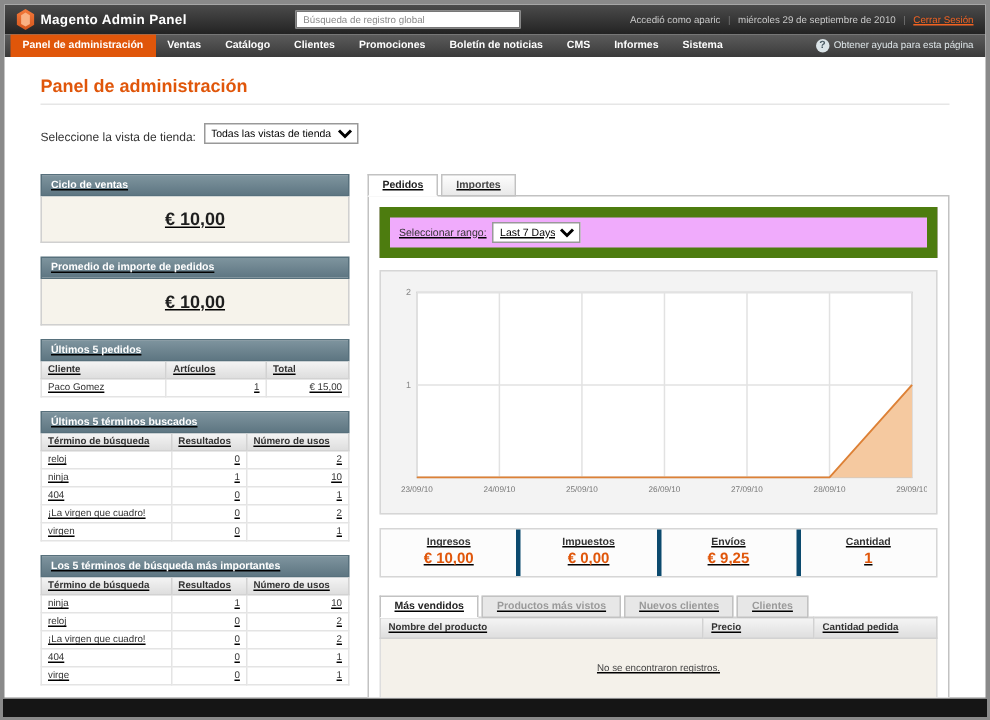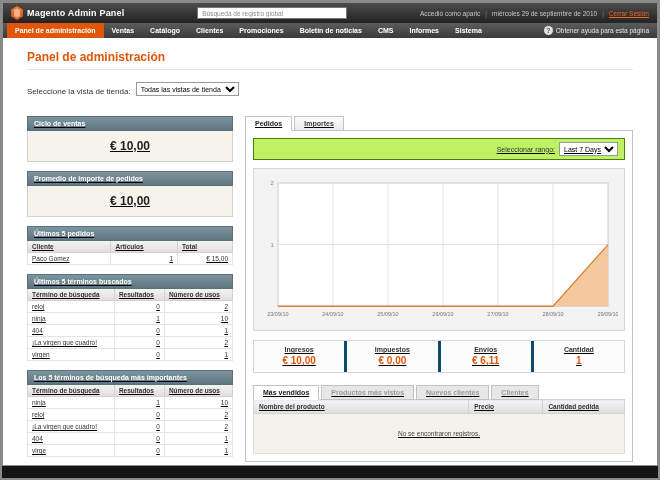--- a/index.html
+++ b/index.html
@@ -44,21 +44,21 @@
   .mini-table th{background:linear-gradient(#f4f4f4,#dedede);border:1px solid #d2d2d2;border-top:none;padding:2px 4px;text-align:left;font-weight:bold;}
   .mini-table td{background:#fff;border:1px solid #e4e4e4;padding:2px 4px;}
   .num{text-align:right;}
 
   
   .tabs{display:flex;gap:2px;position:relative;z-index:2;}
   .tab{font-size:7px;font-weight:bold;padding:3px 9px;border:1px solid #c2c2c2;background:linear-gradient(#fdfdfd,#e9e9e9);color:#444;margin-bottom:-1px;cursor:pointer;white-space:nowrap;}
   .tab.active{background:#fff;border-bottom:1px solid #fff;color:#222;}
   .tab.disabled{background:#e7e7e7;color:#9a9a9a;}
   .main-box{border:1px solid #c2c2c2;background:#fff;padding:7px;position:relative;z-index:1;}
-  .range-bar{background:#bef264;border:1px solid #4d7c0f;display:flex;justify-content:flex-end;align-items:center;gap:4px;font-size:7px;color:#333;padding:3px 6px;margin-bottom:8px;}
+  .range-bar{background:#f0abfc;border:7px solid #4d7c0f;display:flex;align-items:center;gap:4px;font-size:7px;color:#333;padding:3px 6px;margin-bottom:8px;}
   .chart-wrap{border:1px solid #d6d6d6;background:#f3f3f3;padding:6px;margin-bottom:9px;}
   #chart-svg{width:100%;display:block;font-family:inherit;}
   .stats{display:flex;border:1px solid #d6d6d6;background:#fcfcfc;margin-bottom:12px;}
   .stat{flex:1;text-align:center;padding:5px 0 6px;}
   .stat + .stat{border-left:3px solid #0c4a6e;}
   .stat-label{font-size:7px;font-weight:bold;color:#333;}
   .stat-value{font-size:10px;font-weight:bold;color:var(--accent);margin-top:2px;}
   .grid-table{width:100%;border-collapse:collapse;font-size:6.5px;}
   .grid-table th{background:linear-gradient(#f4f4f4,#dedede);border:1px solid #d2d2d2;padding:3px 5px;text-align:left;font-weight:bold;color:#333;}
   .grid-table td.empty{background:#f4f1ea;border:1px solid #ddd;text-align:center;padding:16px 0;color:#444;}
@@ -278,21 +278,21 @@
               <div class="stat">
                 <div class="stat-label">Ingresos</div>
                 <div class="stat-value">€ 10,00</div>
               </div>
               <div class="stat">
                 <div class="stat-label">Impuestos</div>
                 <div class="stat-value">€ 0,00</div>
               </div>
               <div class="stat">
                 <div class="stat-label">Envíos</div>
-                <div class="stat-value">€ 6,11</div>
+                <div class="stat-value">€ 9,25</div>
               </div>
               <div class="stat">
                 <div class="stat-label">Cantidad</div>
                 <div class="stat-value">1</div>
               </div>
             </div>
 
             <div class="tabs">
               <span class="tab active">Más vendidos</span>
               <span class="tab disabled">Productos más vistos</span>

